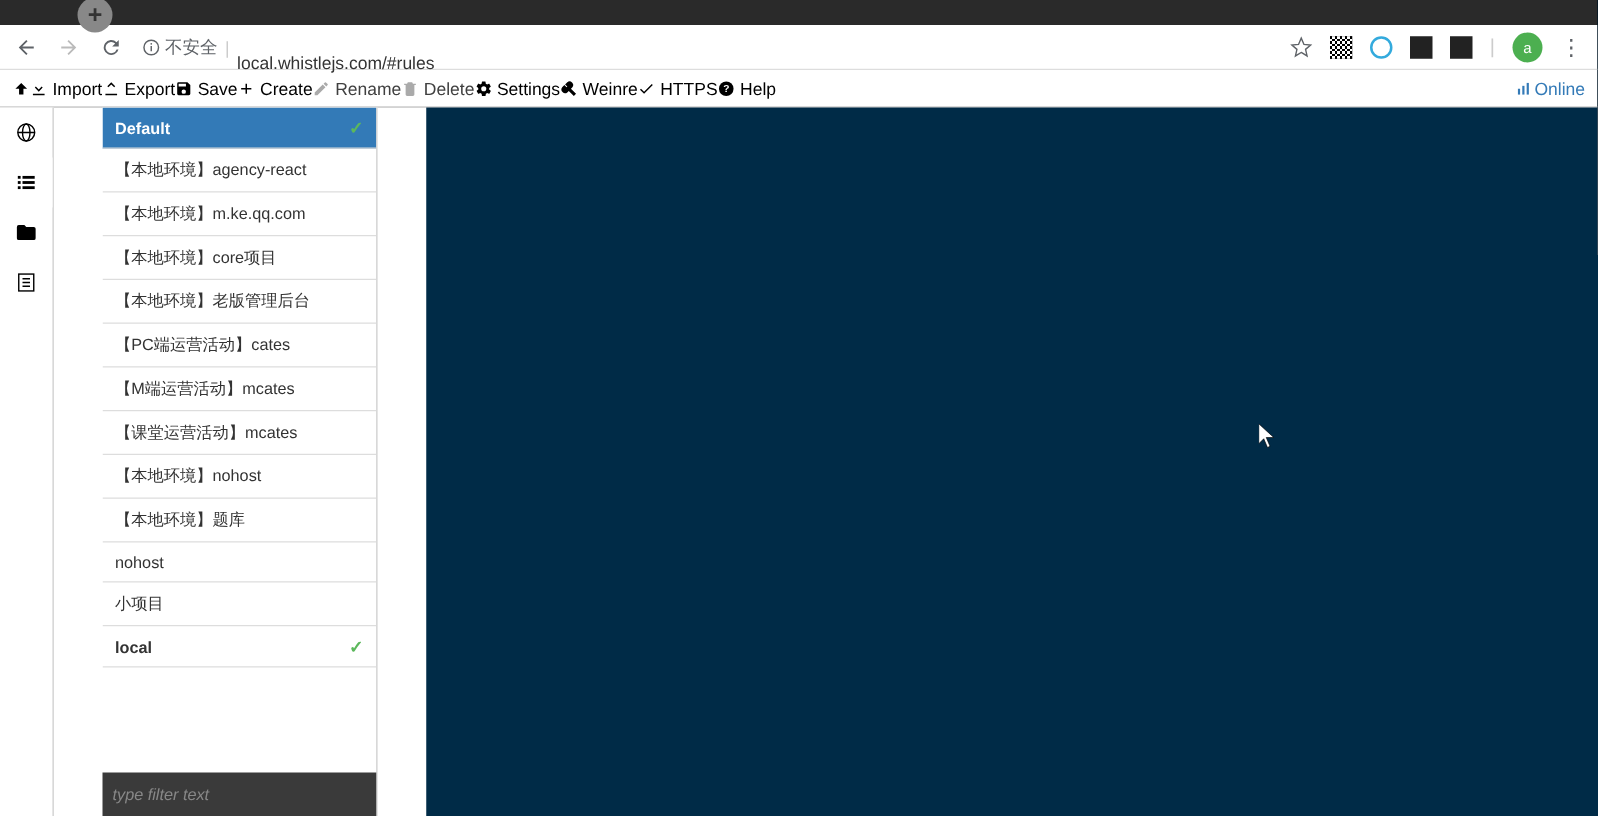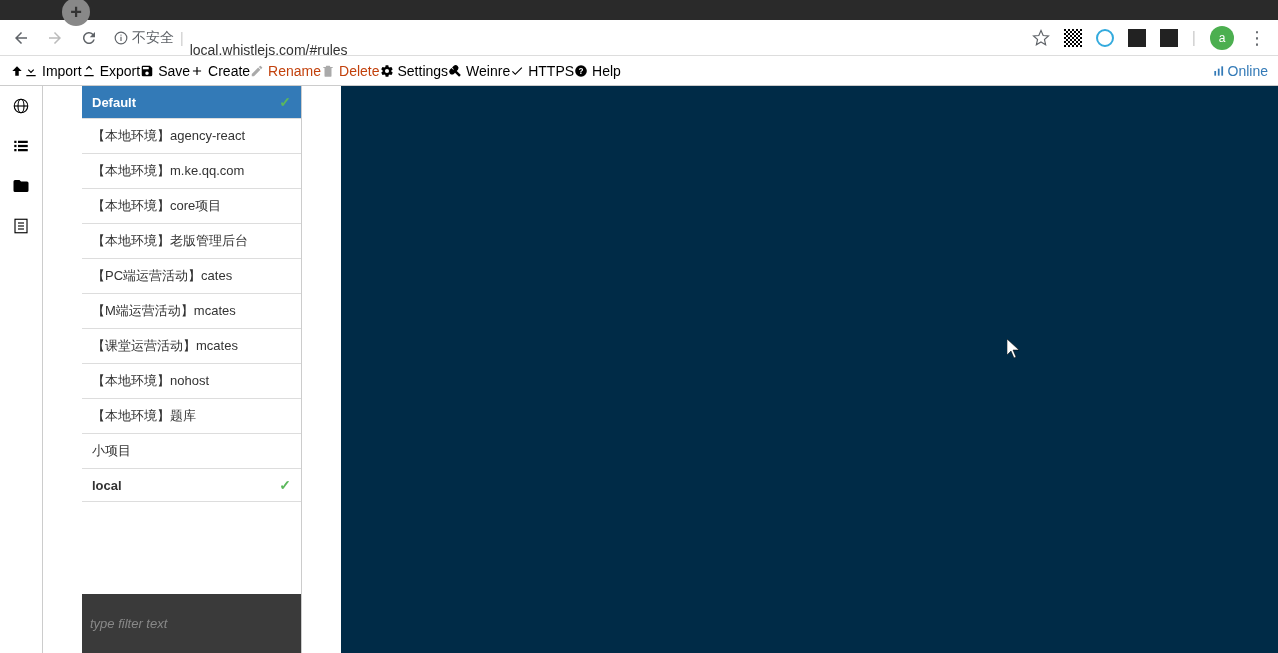--- a/index.html
+++ b/index.html
@@ -12,36 +12,36 @@
 .url-area { flex: 1; display: flex; align-items: center; gap: 6px; color: #5f6368; font-size: 14px; }
 .url-info { display: inline-flex; align-items: center; gap: 4px; }
 .url-sep { color: #ccc; }
 .url-text { color: #333; margin-top: 24px; }
 .right-icons { display: flex; align-items: center; gap: 14px; }
 .avatar { width: 24px; height: 24px; border-radius: 50%; background: #4caf50; color: #fff; display: flex; align-items: center; justify-content: center; font-size: 12px; }
 .qr-icon { width: 18px; height: 18px; background: repeating-linear-gradient(90deg, #000 0 2px, #fff 2px 4px), repeating-linear-gradient(0deg, #000 0 2px, #fff 2px 4px); background-blend-mode: difference; }
 .ext-icon { width: 18px; height: 18px; background: #222; }
 .toolbar { height: 30px; background: #fff; border-bottom: 1px solid #ccc; display: flex; align-items: center; padding: 0 10px; font-size: 14px; }
 .toolbar-btn { display: flex; align-items: center; gap: 4px; cursor: pointer; color: #000; }
-.toolbar-btn.disabled { color: #c2410c; }
+.toolbar-btn.disabled { color: #404040; }
 .toolbar-spacer { flex: 1; }
 .online { color: #337ab7; display: flex; align-items: center; gap: 2px; text-align: center; }
 .main { display: flex; height: 567px; background: #fff; gap: 39px; }
 .left-tabs { width: 43px; background: #fff; border-right: 1px solid #ccc; display: flex; flex-direction: column; }
 .left-tab { height: 40px; display: flex; align-items: center; justify-content: center; cursor: pointer; border-bottom: 1px solid transparent; }
 .left-tab.active { background: #fff; }
 .rules-panel { width: 220px; border-right: 1px solid #ccc; display: flex; flex-direction: column; background: #fff; }
 .rule-list { flex: 1; overflow-y: auto; }
 .rule-item { padding: 8px 10px; border-bottom: 1px solid #ddd; font-size: 13px; cursor: pointer; display: flex; align-items: center; justify-content: space-between; color: #333; }
 .rule-item.selected { background: #337ab7; color: #fff; font-weight: bold; }
 .rule-item.active-rule { font-weight: bold; }
 .check { color: #5cb85c; font-size: 14px; }
 .rule-item.selected .check { color: #5cb85c; }
 .filter-box { background: #3a3a3a; }
-.filter-box input { width: 100%; background: #3a3a3a; border: none; padding: 22px 8px; color: #ccc; font-size: 13px; outline: none; }
+.filter-box input { width: 100%; background: #3a3a3a; border: none; padding: 10px 8px; color: #ccc; font-size: 13px; outline: none; }
 .filter-box input::placeholder { color: #888; font-style: italic; }
 .editor { flex: 1; background: #002b47; position: relative; }
 .cursor-arrow { position: absolute; left: 666px; top: 253px; color: #fff; font-size: 18px; }
 svg { display: block; }
 .menu-dots { color: #5f6368; font-size: 18px; }
 .star { color: #5f6368; }
 .circle-icon { width: 18px; height: 18px; border: 2px solid #3ad; border-radius: 50%; }
 </style>
 </head>
 <body>
@@ -233,20 +233,23 @@
         <div class="rule-item">
           <span>【课堂运营活动】mcates</span>
         </div>
         <div class="rule-item">
           <span>【本地环境】nohost</span>
         </div>
         <div class="rule-item">
           <span>【本地环境】题库</span>
         </div>
         <div class="rule-item">
+          <span>nohost</span>
+        </div>
+        <div class="rule-item">
           <span>小项目</span>
         </div>
         <div class="rule-item active-rule">
           <span>local</span>
           <span class="check">✓</span>
         </div>
       </div>
     <div class="filter-box">
       <input type="text" placeholder="type filter text" style="">
     </div>

